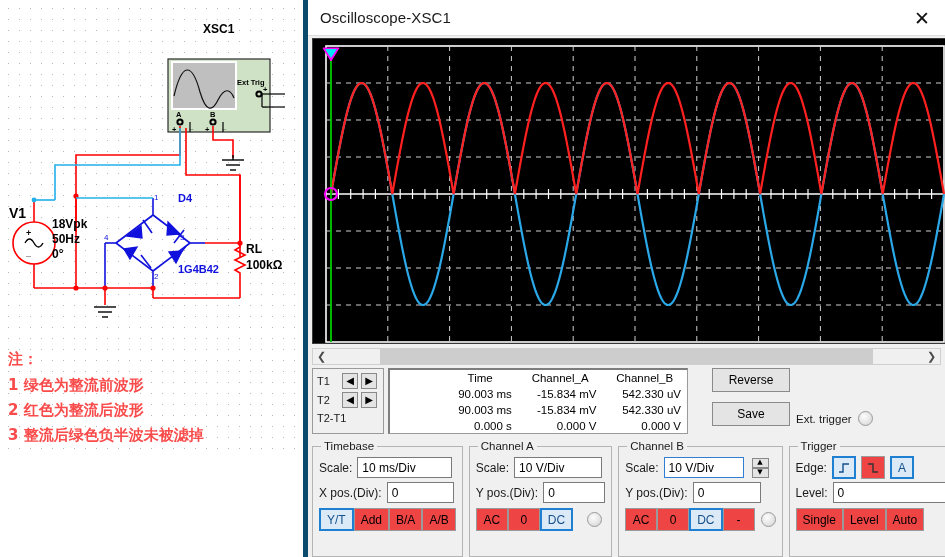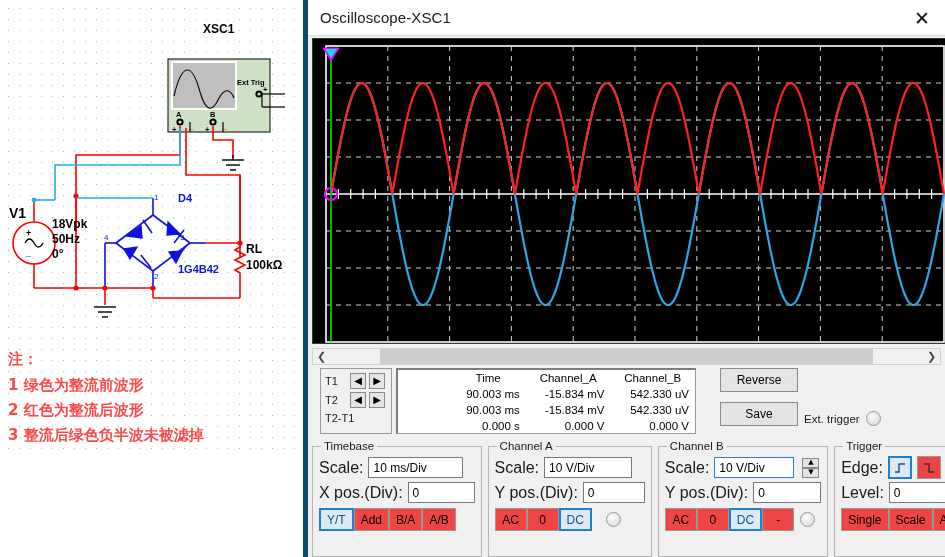--- a/index.html
+++ b/index.html
@@ -61,21 +61,21 @@
     border:1px solid #cfcfcf; display:flex; align-items:stretch;
   }
   .sb-arrow { width:17px; display:flex; align-items:center; justify-content:center;
               font-size:11px; color:#4a4a4a; cursor:pointer;
               font-family:"DejaVu Sans", sans-serif; background:#f0f0f0; }
   #sb-track { flex:1; background:#f0f0f0; position:relative; }
   #sb-thumb { position:absolute; left:50px; top:0; bottom:0; right:50px;
               background:#cdcdcd; cursor:pointer; }
 
   
-  #meas-row { display:flex; padding:0 12px; gap:4px; align-items:flex-start; }
+  #meas-row { display:flex; padding:0 4px; gap:4px; align-items:flex-start; }
   #cursor-box {
     width:72px; height:66px; border:1px solid #9a9a9a; background:#f0f0f0;
     padding:2px 3px 0 4px; position:relative;
   }
   .cur-line { display:flex; align-items:center; height:19px; gap:3px; }
   .cur-lbl { font-size:11px; color:#1a1a1a; width:22px; }
   .arrow-btn {
     width:16px; height:16px; border:1px solid #8a8a8a; background:#e4e4e4;
     display:flex; align-items:center; justify-content:center;
     font-size:10px; color:#000; cursor:pointer; font-family:"DejaVu Sans", sans-serif;
@@ -110,21 +110,21 @@
   }
 
   
   #controls { display:flex; padding:6px 4px 0 4px; gap:6px; flex:1; }
   fieldset.grp {
     border:1px solid #b4b4b4; margin:0; padding:3px 6px 0 6px;
     position:relative; background:transparent;
   }
   fieldset.grp > legend { font-size:11.5px; color:#1a1a1a; padding:0 3px; margin-left:2px; }
   .ctl-row { display:flex; align-items:center; gap:5px; height:25px; }
-  .ctl-lbl { font-size:16px; color:#1a1a1a; white-space:nowrap; }
+  .ctl-lbl { font-size:12px; color:#1a1a1a; white-space:nowrap; }
   .tbox {
     border:1px solid #7a7a7a; background:#fff; height:21px; font-size:12px;
     color:#000; padding:1px 4px; display:flex; align-items:center;
   }
   .tbox.focus { border:1px solid #2e7fd4; }
   .btn-row { display:flex; gap:0; align-items:center; margin-top:3px; }
   .mbtn {
     min-width:32px; height:23px; border:1px solid #9a9a9a; background:#ef4444;
     font-size:12px; color:#000; display:flex; align-items:center; justify-content:center;
     padding:0 6px; cursor:pointer;
@@ -519,20 +519,20 @@
         </span>
         <span class="mbtn sel" style="min-width:24px;">A</span>
 
       </div>
       <div class="ctl-row">
         <span class="ctl-lbl">Level:</span>
         <span class="tbox" style="width:113px;">0</span>
       </div>
       <div class="btn-row">
         <span class="mbtn">Single</span>
-        <span class="mbtn">Scale</span>
+        <span class="mbtn">Level</span>
         <span class="mbtn">Auto</span>
 
       </div>
     </fieldset>
   </div>
 
 </div>
 
 </body></html>

